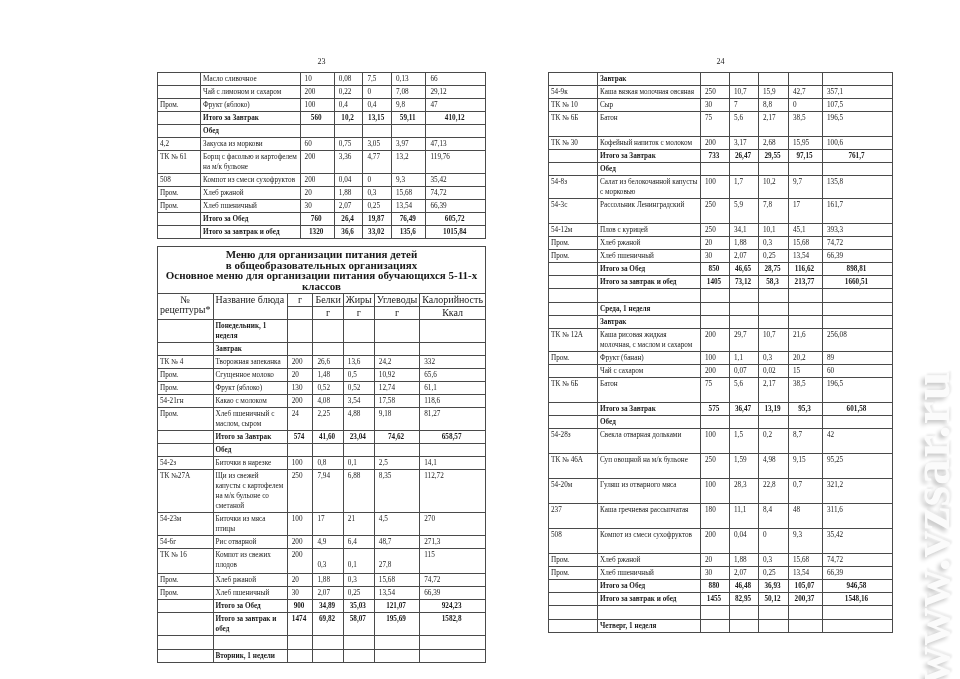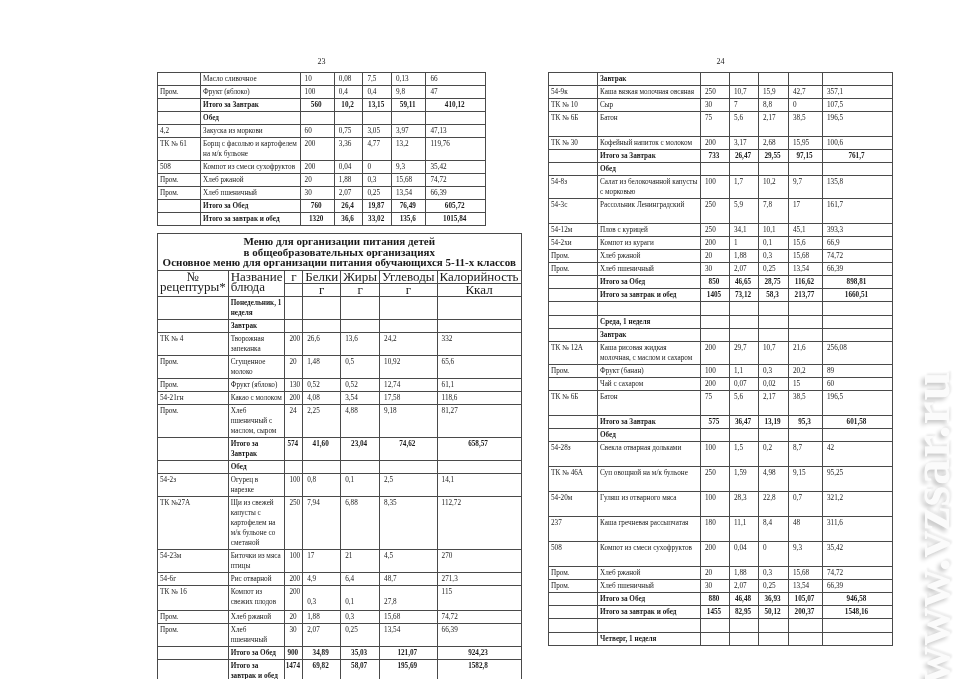--- a/index.html
+++ b/index.html
@@ -24,21 +24,21 @@
   .menu td{
     border:1px solid #4a4a4a;padding:1px 2px;vertical-align:top;
     white-space:pre-line;word-wrap:break-word;overflow:hidden;
   }
   .menu td.num{text-align:left;padding-left:4px;}
   .menu tr.b{font-weight:bold;}
   .menu tr.b td.num{text-align:center;padding-left:0;}
   .menu tr.t td{height:22px;}
   .menu tr.sp td{height:11px;}
   .menu tr.title td{text-align:center;font-weight:bold;font-size:11px;line-height:10.5px;padding:2px 2px;}
-  .menu tr.hdr td{text-align:center;font-size:13px;}
+  .menu tr.hdr td{text-align:center;font-size:10px;}
   .menu tr.hdr td.txt-left{text-align:left;}
 </style>
 </head>
 <body>
 
 <div class="watermark">www.vzsar.ru</div>
 
 <div class="page page-left">
   <div class="pagenum">23</div>
   <div id="t23top">
@@ -56,20 +56,29 @@
           <tr>
             <td class="txt"></td>
             <td class="txt">Масло сливочное</td>
             <td class="num">10</td>
             <td class="num">0,08</td>
             <td class="num">7,5</td>
             <td class="num">0,13</td>
             <td class="num">66</td>
           </tr>
           <tr>
+            <td class="txt"></td>
+            <td class="txt">Чай с лимоном и сахаром</td>
+            <td class="num">200</td>
+            <td class="num">0,22</td>
+            <td class="num">0</td>
+            <td class="num">7,08</td>
+            <td class="num">29,12</td>
+          </tr>
+          <tr>
             <td class="txt">Пром.</td>
             <td class="txt">Фрукт (яблоко)</td>
             <td class="num">100</td>
             <td class="num">0,4</td>
             <td class="num">0,4</td>
             <td class="num">9,8</td>
             <td class="num">47</td>
           </tr>
           <tr class="b">
             <td class="txt"></td>
@@ -262,21 +271,21 @@
             <td class="txt"></td>
             <td class="txt">Обед</td>
             <td class="num"></td>
             <td class="num"></td>
             <td class="num"></td>
             <td class="num"></td>
             <td class="num"></td>
           </tr>
           <tr>
             <td class="txt">54-2з</td>
-            <td class="txt">Огурец в нарезке</td>
+            <td class="txt">Биточки в нарезке</td>
             <td class="num">100</td>
             <td class="num">0,8</td>
             <td class="num">0,1</td>
             <td class="num">2,5</td>
             <td class="num">14,1</td>
           </tr>
           <tr>
             <td class="txt">ТК №27А</td>
             <td class="txt">Щи из свежей капусты с картофелем на м/к бульоне со сметаной</td>
             <td class="num">250</td>
@@ -472,29 +481,20 @@
           <tr>
             <td class="txt">54-12м</td>
             <td class="txt">Плов с курицей</td>
             <td class="num">250</td>
             <td class="num">34,1</td>
             <td class="num">10,1</td>
             <td class="num">45,1</td>
             <td class="num">393,3</td>
           </tr>
           <tr>
-            <td class="txt">54-2хи</td>
-            <td class="txt">Компот из кураги</td>
-            <td class="num">200</td>
-            <td class="num">1</td>
-            <td class="num">0,1</td>
-            <td class="num">15,6</td>
-            <td class="num">66,9</td>
-          </tr>
-          <tr>
             <td class="txt">Пром.</td>
             <td class="txt">Хлеб ржаной</td>
             <td class="num">20</td>
             <td class="num">1,88</td>
             <td class="num">0,3</td>
             <td class="num">15,68</td>
             <td class="num">74,72</td>
           </tr>
           <tr>
             <td class="txt">Пром.</td>

